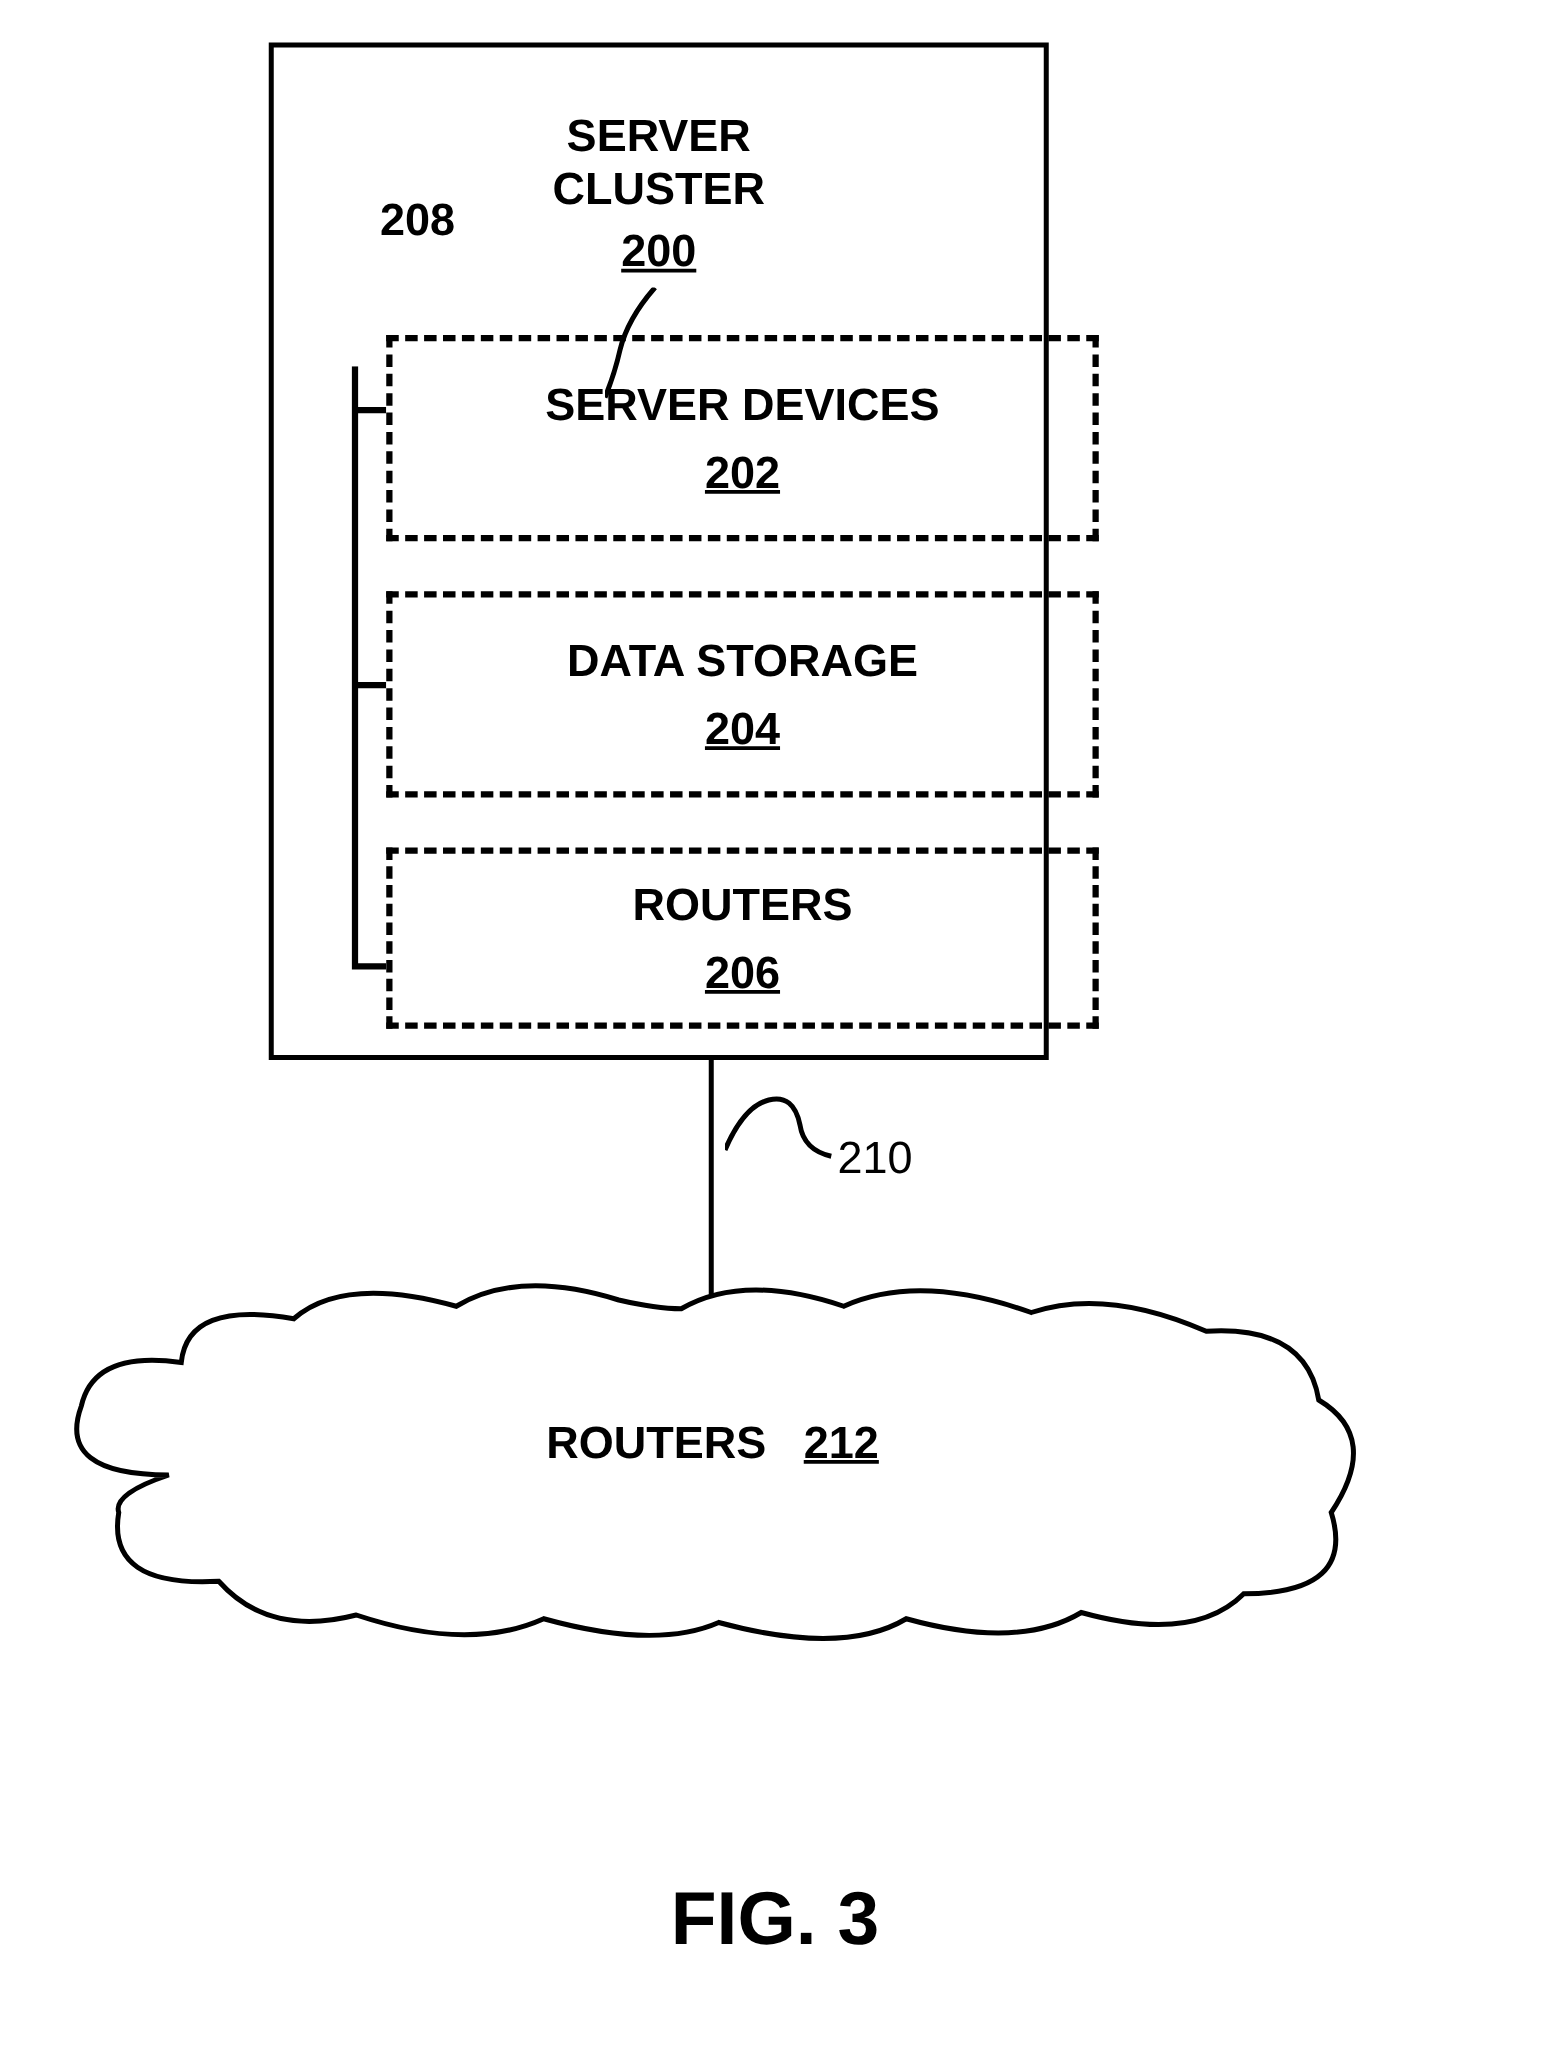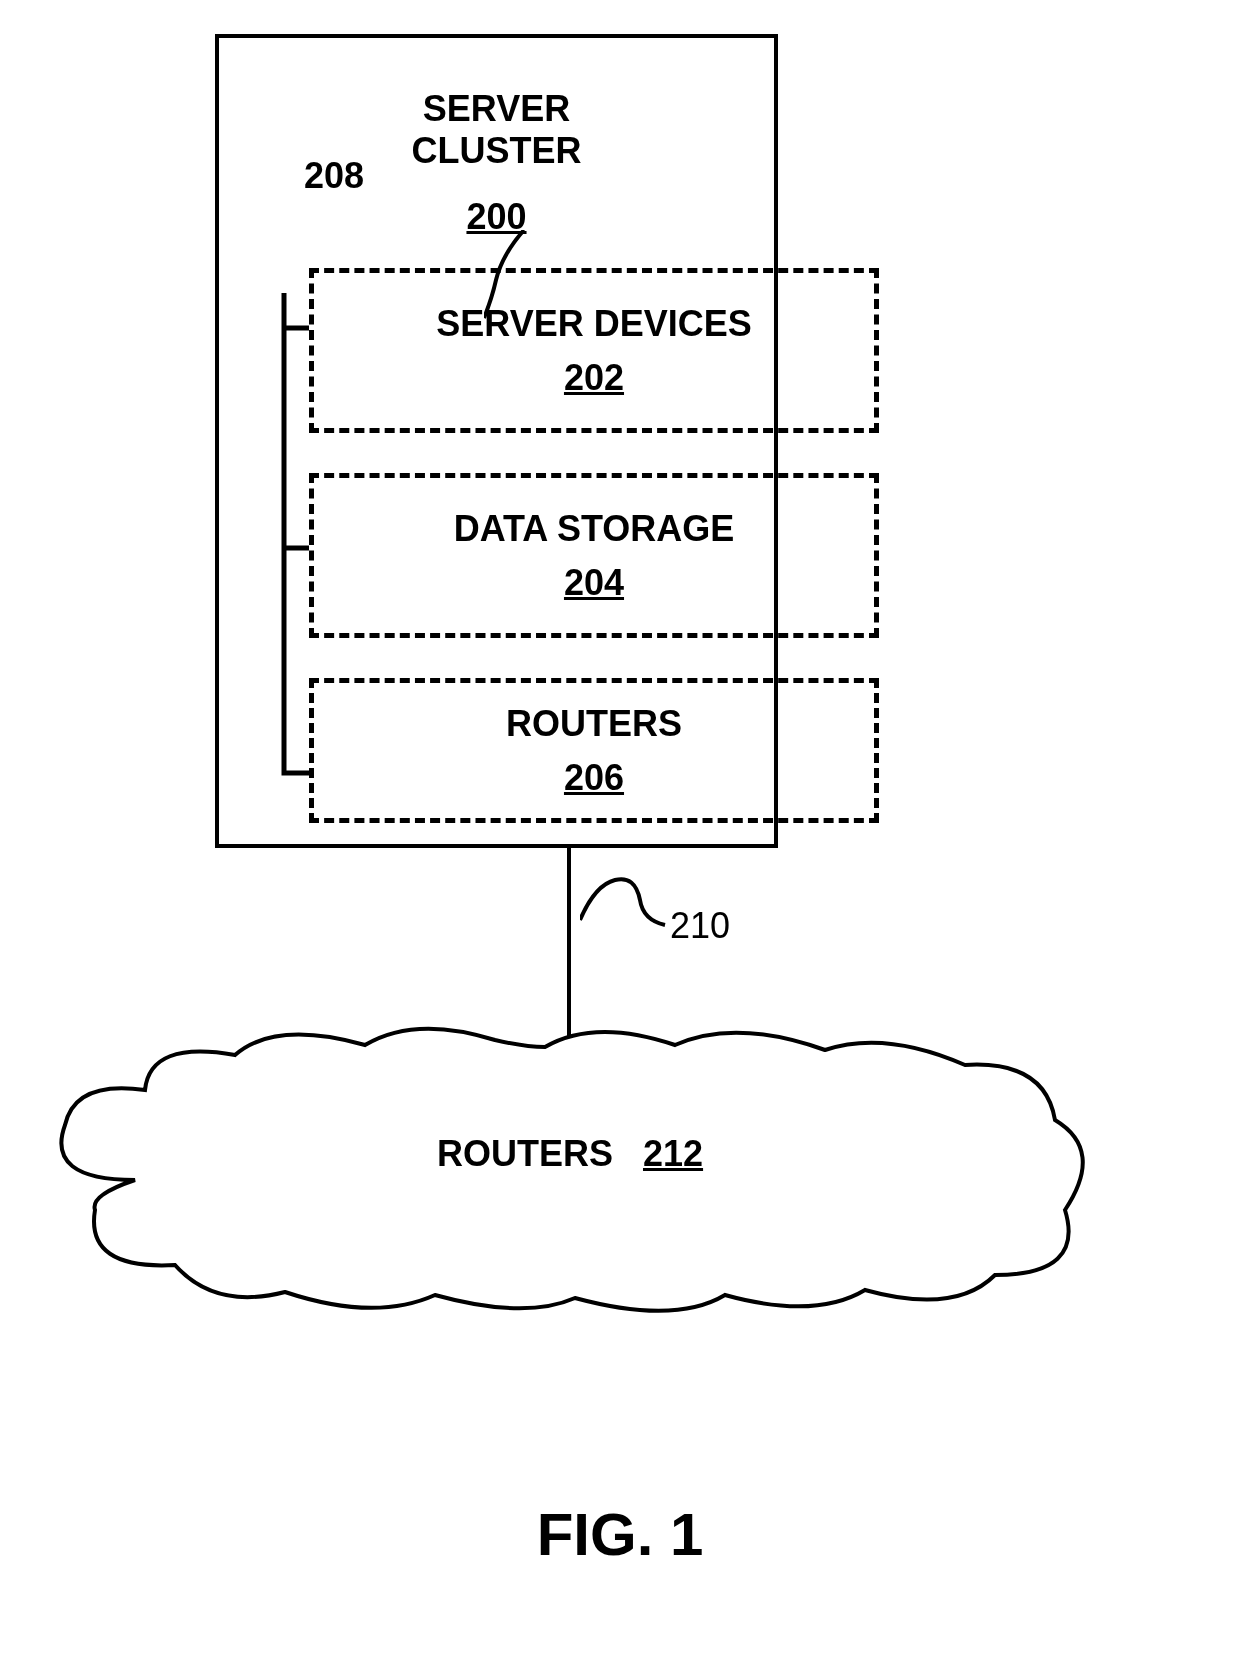--- a/index.html
+++ b/index.html
@@ -13,38 +13,38 @@
     }
     .container {
       position: relative;
       width: 100%;
       height: 100%;
     }
     .server-cluster-box {
       position: absolute;
       left: 215px;
       top: 34px;
-      width: 563px;
+      width: 624px;
       height: 814px;
       border: 4px solid black;
       box-sizing: border-box;
     }
     .cluster-title {
       position: absolute;
       top: 50px;
       left: 50%;
       transform: translateX(-50%);
       text-align: center;
       font-size: 36px;
       font-weight: bold;
     }
     .cluster-ref {
       text-decoration: underline;
       display: block;
-      margin-top: 24px;
+      margin-top: 8px;
     }
     .dashed-box {
       position: absolute;
       border: 5px dashed black;
       box-sizing: border-box;
       text-align: center;
       display: flex;
       flex-direction: column;
       align-items: center;
       justify-content: center;
@@ -222,15 +222,15 @@
         Q 55 185 100 170
         Z" stroke="black" stroke-width="4" fill="white"></path>
     </svg>
     <div class="cloud-label">
       <span>ROUTERS</span>
       <span>&nbsp;</span>
       <span class="ref">212</span>
     </div>
   </div>
 
-  <div class="figure-label">FIG. 1</div>
+  <div class="figure-label">FIG. 3</div>
 
 </div>
 
 </body></html>

